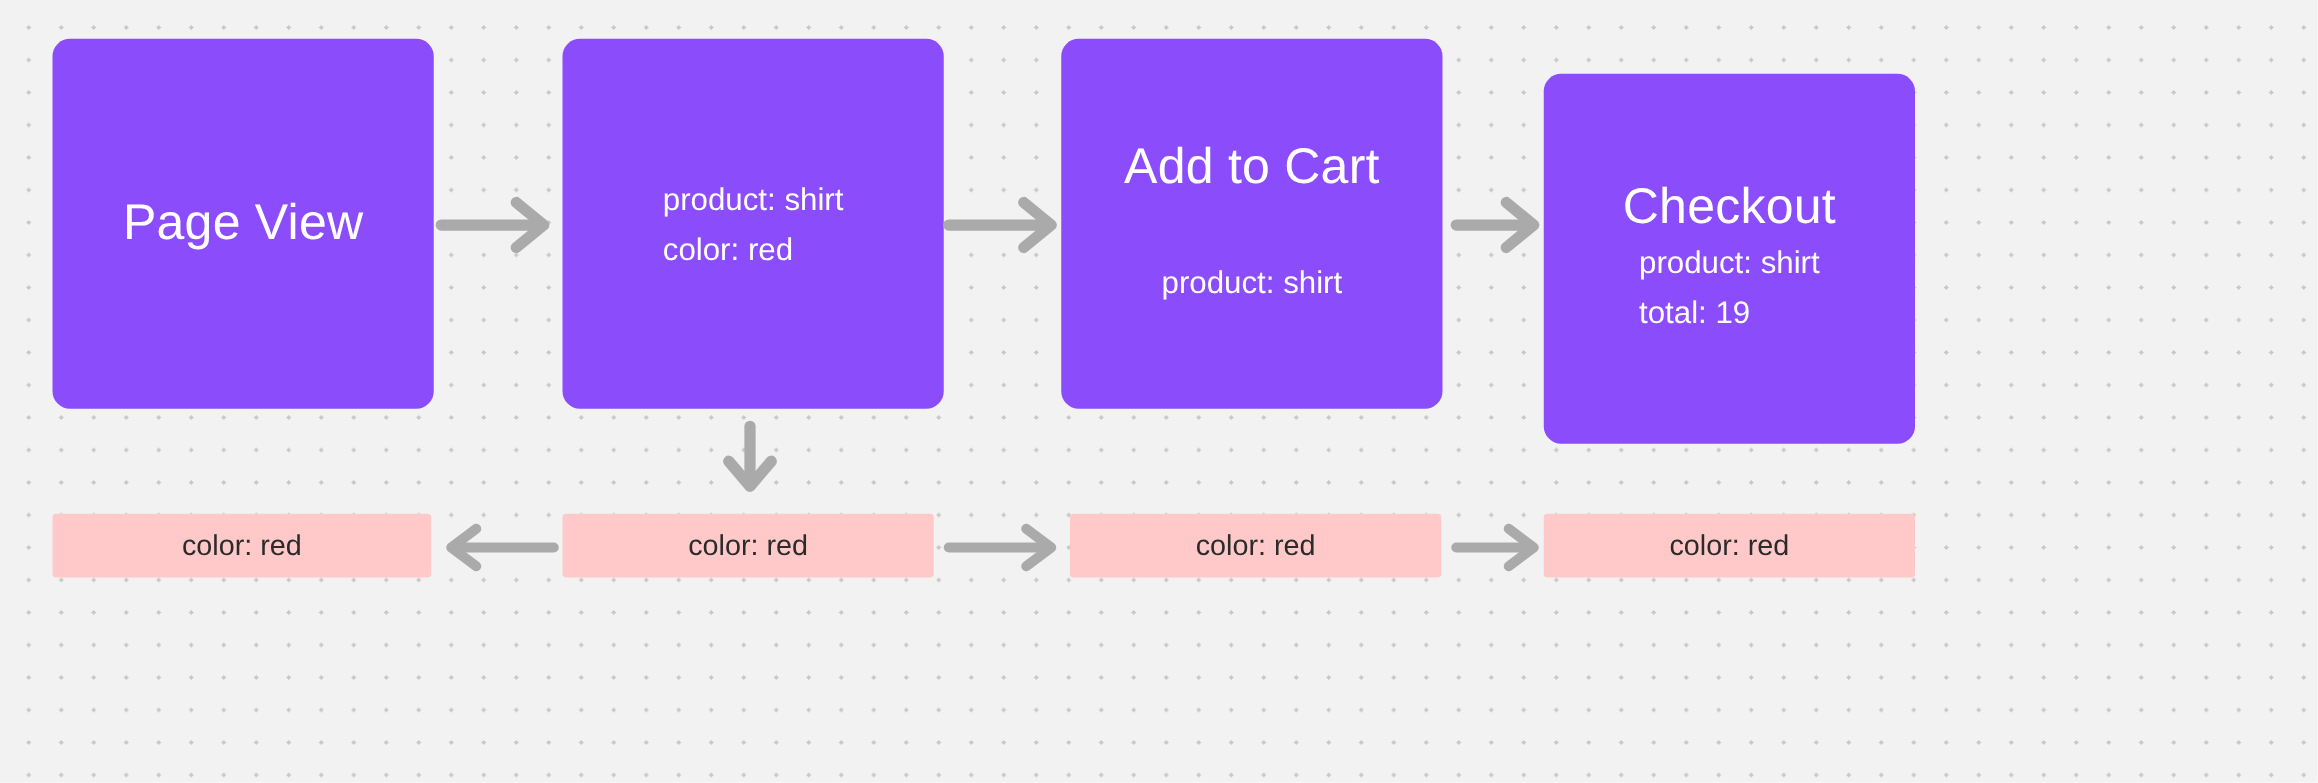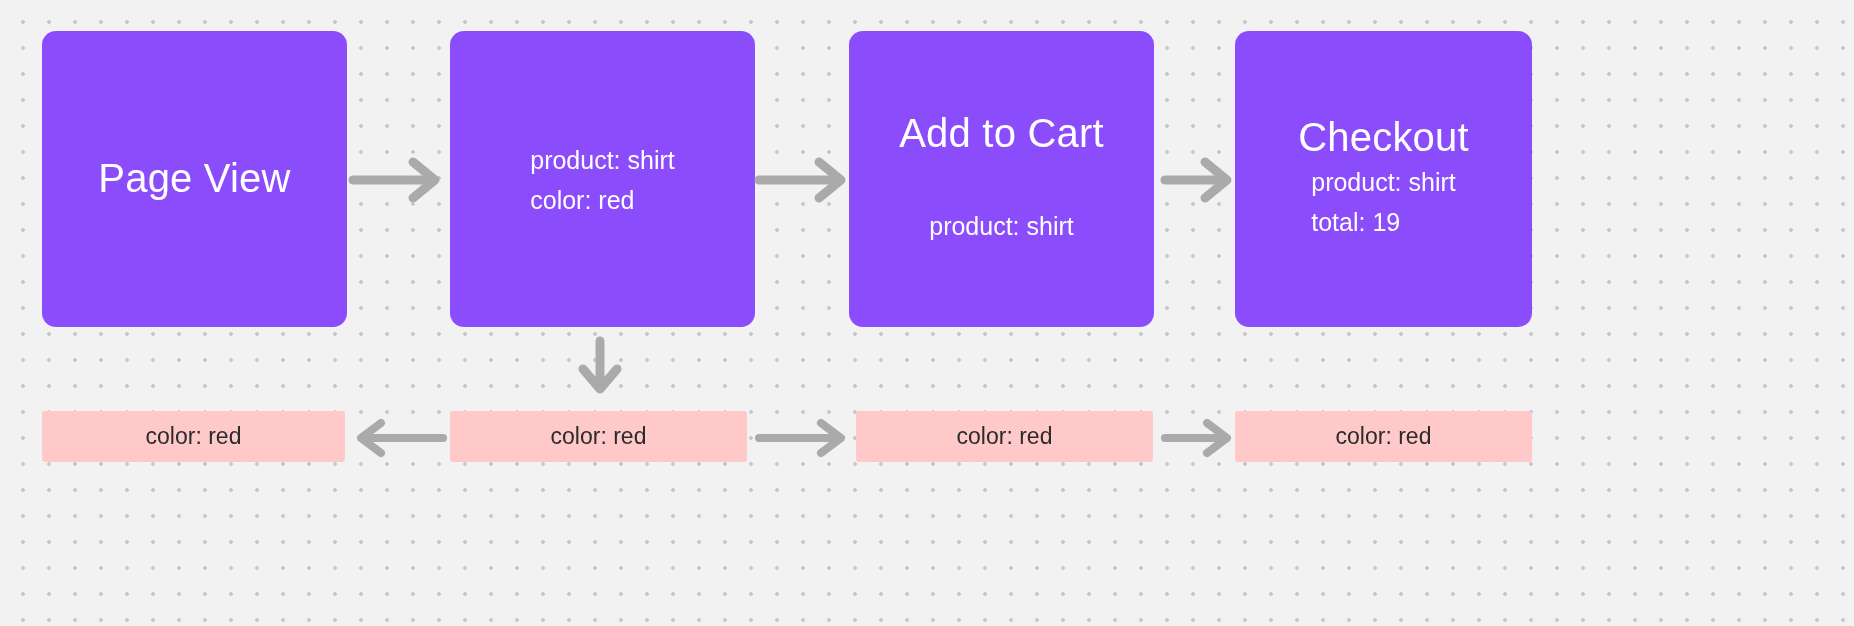--- a/index.html
+++ b/index.html
@@ -47,21 +47,21 @@
     font-size: 25px;
     font-weight: 400;
     line-height: 1.62;
     white-space: nowrap;
   }
   .node-props { margin-top: 2px; text-align: left; }
 
   #node-0 { left: 42px;   }
   #node-1 { left: 450px;  }
   #node-2 { left: 849px; gap: 48px;  }
-  #node-3 { left: 1235px; width: 297px; }
+  #node-3 { left: 1235px; width: 297px; margin-top: 28px; }
 
   
   .pnode {
     position: absolute;
     top: 411px;
     height: 51px;
     background: #ffc9c9;
     border-radius: 3px;
     display: flex;
     align-items: center;

